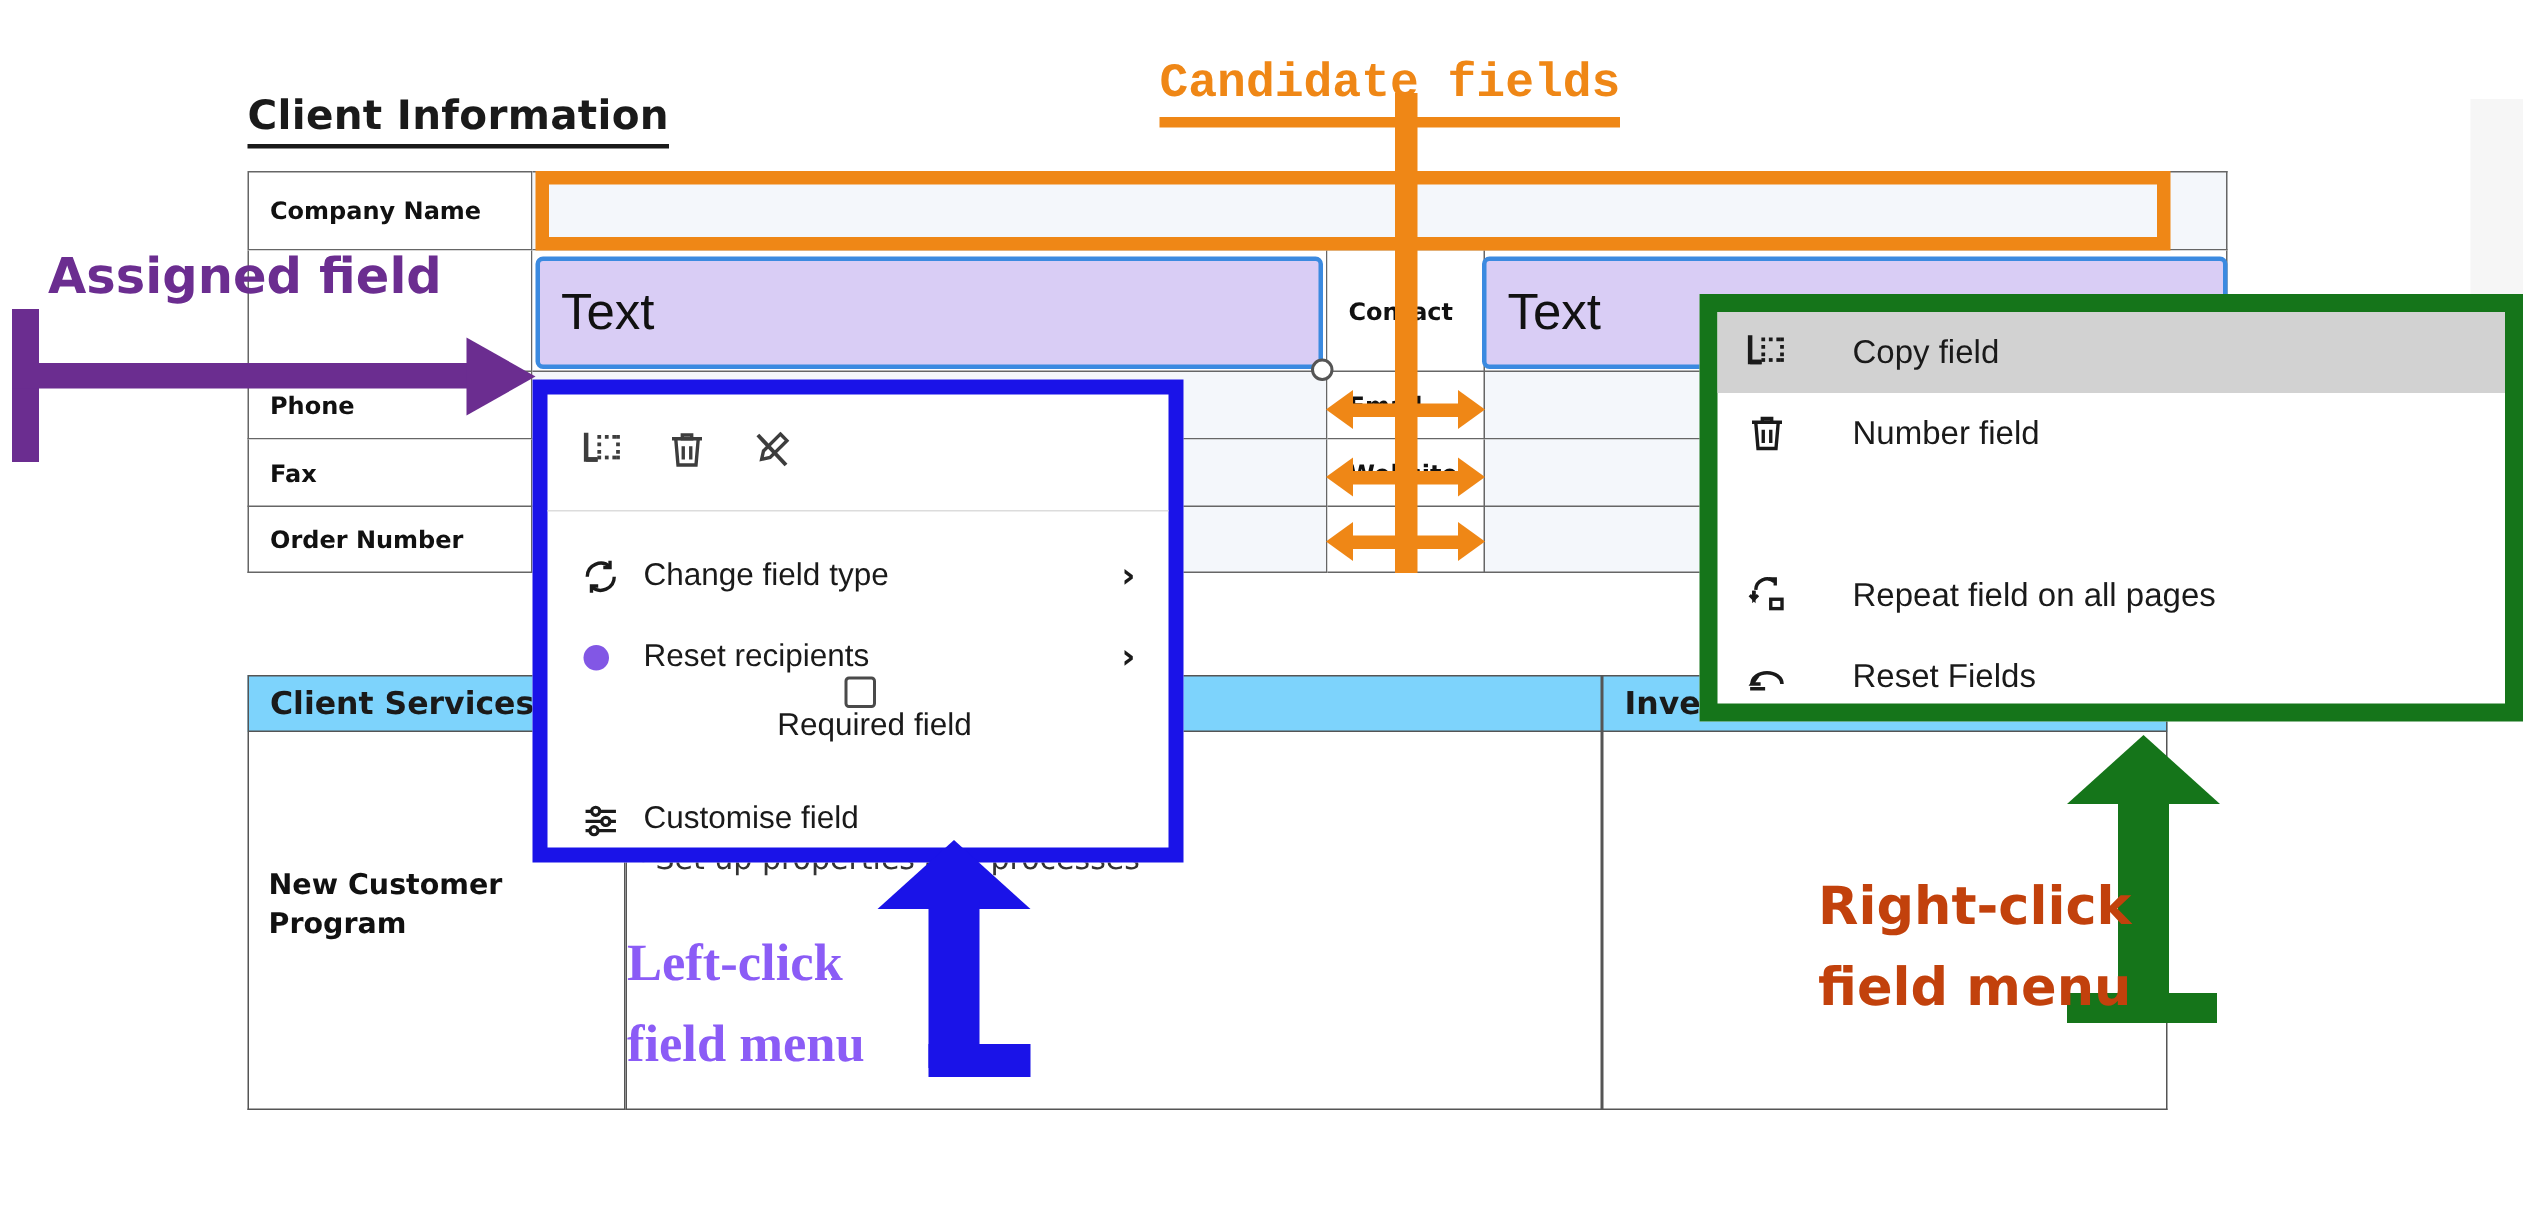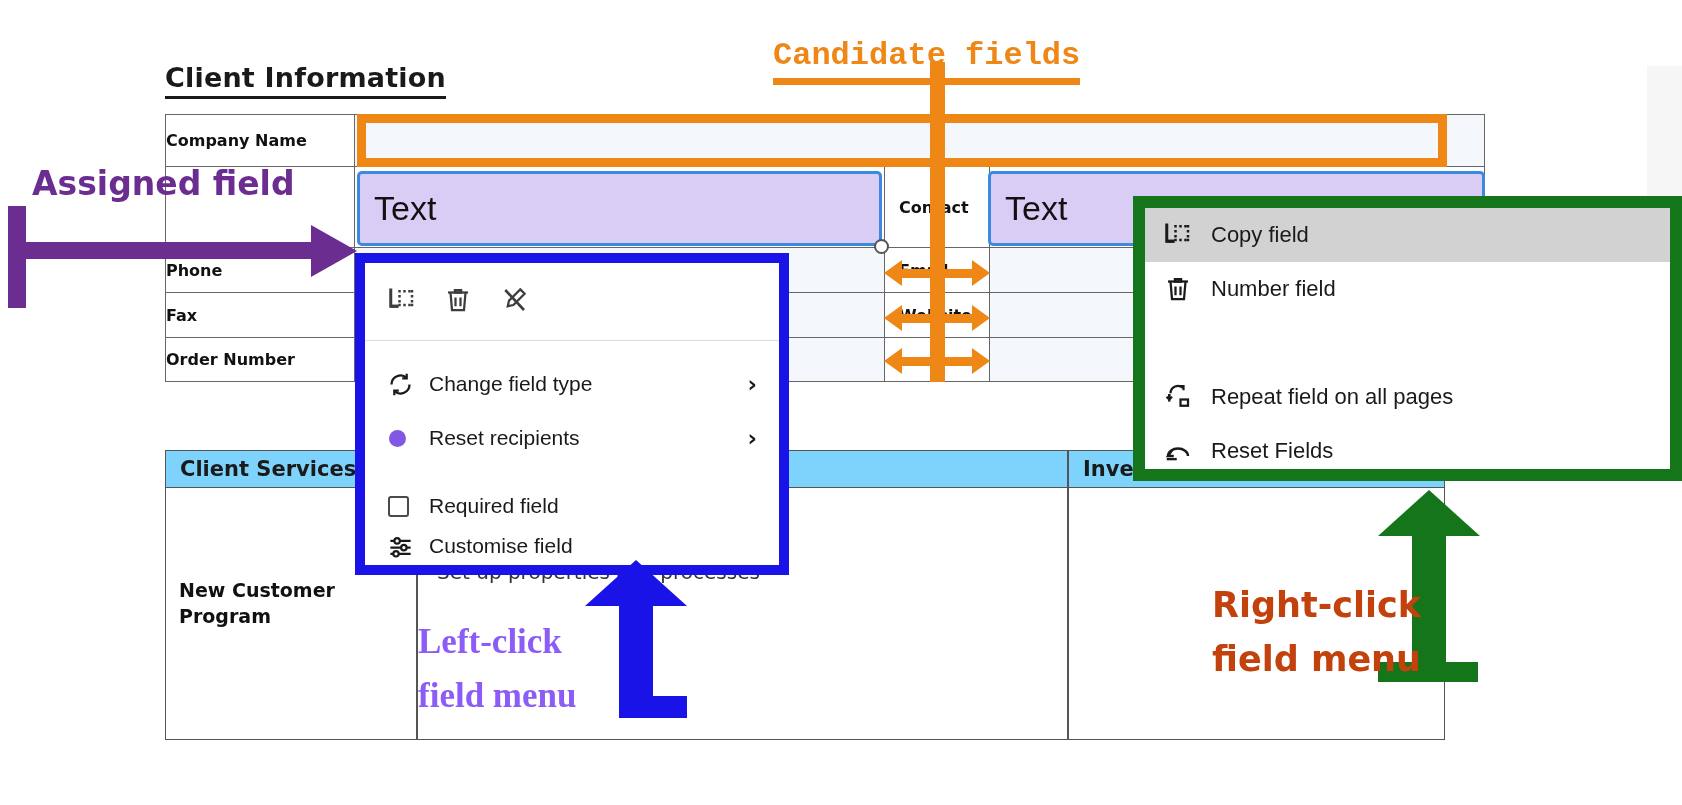--- a/index.html
+++ b/index.html
@@ -19,21 +19,21 @@
     letter-spacing:.2px;padding-bottom:2px;border-bottom:3px solid #1a1a1a;
     line-height:1.2;
   }
 
   
   #client-info-table{left:165px;top:114px;width:1320px;height:268px;}
   #client-info-table .ci-row{position:absolute;left:0;width:1320px;box-sizing:border-box;}
   .ci-label{
     position:absolute;left:0;top:0;width:190px;height:100%;
     box-sizing:border-box;border:1px solid #666;border-top:none;
-    display:flex;align-items:center;
+    display:flex;align-items:center;padding-left:14px;
     font-size:16px;font-weight:bold;color:#111;background:#fff;
   }
   .ci-cell{
     position:absolute;top:0;height:100%;box-sizing:border-box;
     border:1px solid #666;border-top:none;border-left:none;background:#f4f7fb;
   }
   .ci-cell.white{background:#fff;}
   .ci-cell.lbl{
     display:flex;align-items:center;padding-left:14px;
     font-size:16px;font-weight:bold;color:#111;background:#fff;
@@ -145,21 +145,21 @@
     line-height:1.55;font-family:Liberation Serif, serif;
   }
 
   
   #rightclick-menu{
     left:1133px;top:196px;width:549px;height:285px;
     border:12px solid #15751a;box-sizing:border-box;background:#fff;
   }
   #rightclick-menu .mi{
     position:absolute;left:0;width:100%;height:54px;
-    display:flex;align-items:center;box-sizing:border-box;padding-left:18px;
+    display:flex;align-items:center;box-sizing:border-box;padding-left:18px;gap:24px;
   }
   #rightclick-menu .mi.sel{background:#d2d2d2;}
   #rightclick-menu .mi .mi-icon{width:48px;display:flex;align-items:center;}
   #rightclick-menu .mi .mi-text{font-size:22px;color:#1a1a1a;font-family:"Liberation Sans",sans-serif;}
 
   #green-callout-arrow{left:1378px;top:490px;width:102px;height:205px;}
   #green-callout-arrow .stem{position:absolute;left:34px;top:40px;width:34px;height:145px;background:#15751a;}
   #green-callout-arrow .head{
     position:absolute;left:0;top:0;width:0;height:0;
     border-left:51px solid transparent;border-right:51px solid transparent;border-bottom:46px solid #15751a;
@@ -310,21 +310,21 @@
   </div>
 
   <div class="mi" style="top:148px;">
     <span class="mi-icon">
       <span class="dot-purple"></span>
     </span>
     <span class="mi-text">Reset recipients</span>
     <span class="chev">›</span>
   </div>
 
-  <div class="mi" style="top:216px;">
+  <div class="mi" style="top:188px;flex-direction:column;">
     <span class="mi-icon">
       <span class="sqr-check"></span>
     </span>
     <span class="mi-text">Required field</span>
   </div>
 
   <div class="mi" style="top:256px;">
     <span class="mi-icon">
       <svg width="27" height="27" viewBox="0 0 24 24" fill="none" stroke="#1a1a1a" stroke-width="1.9">
         <path d="M3 7h18M3 13h18M3 18.5h18"></path>

